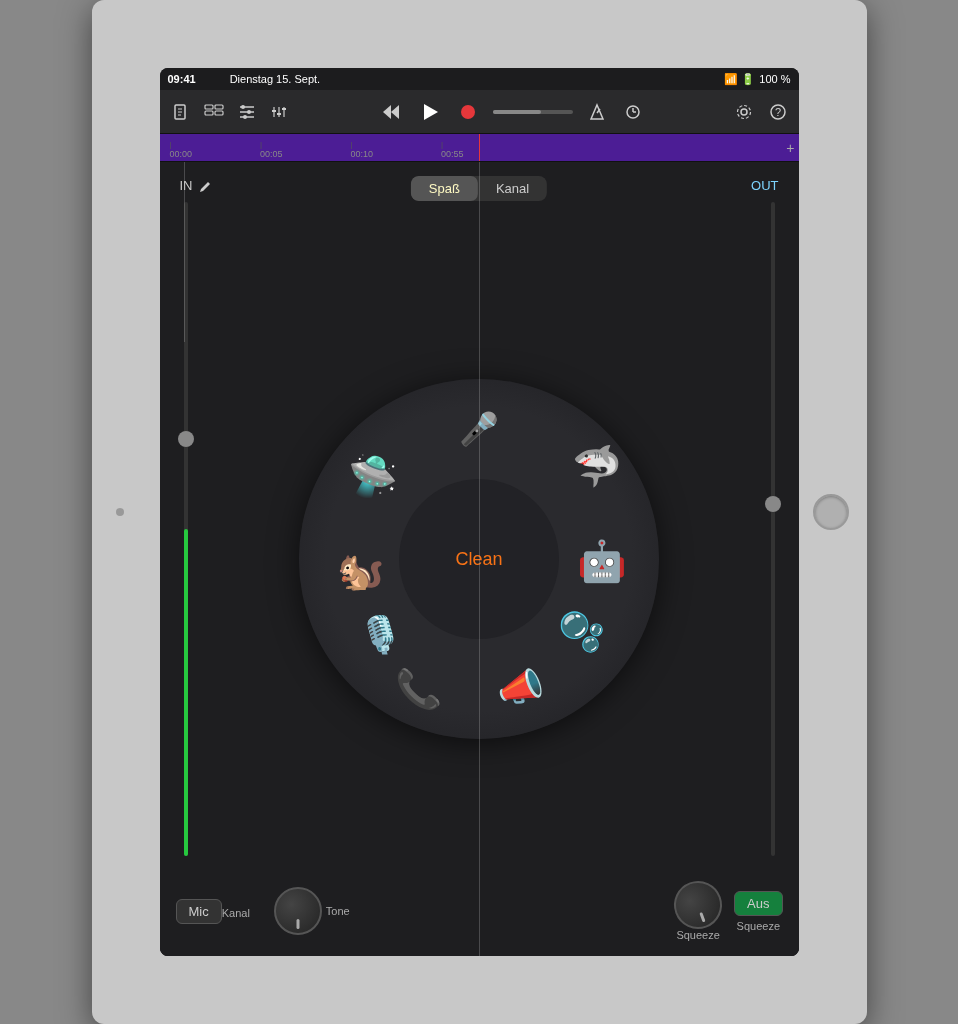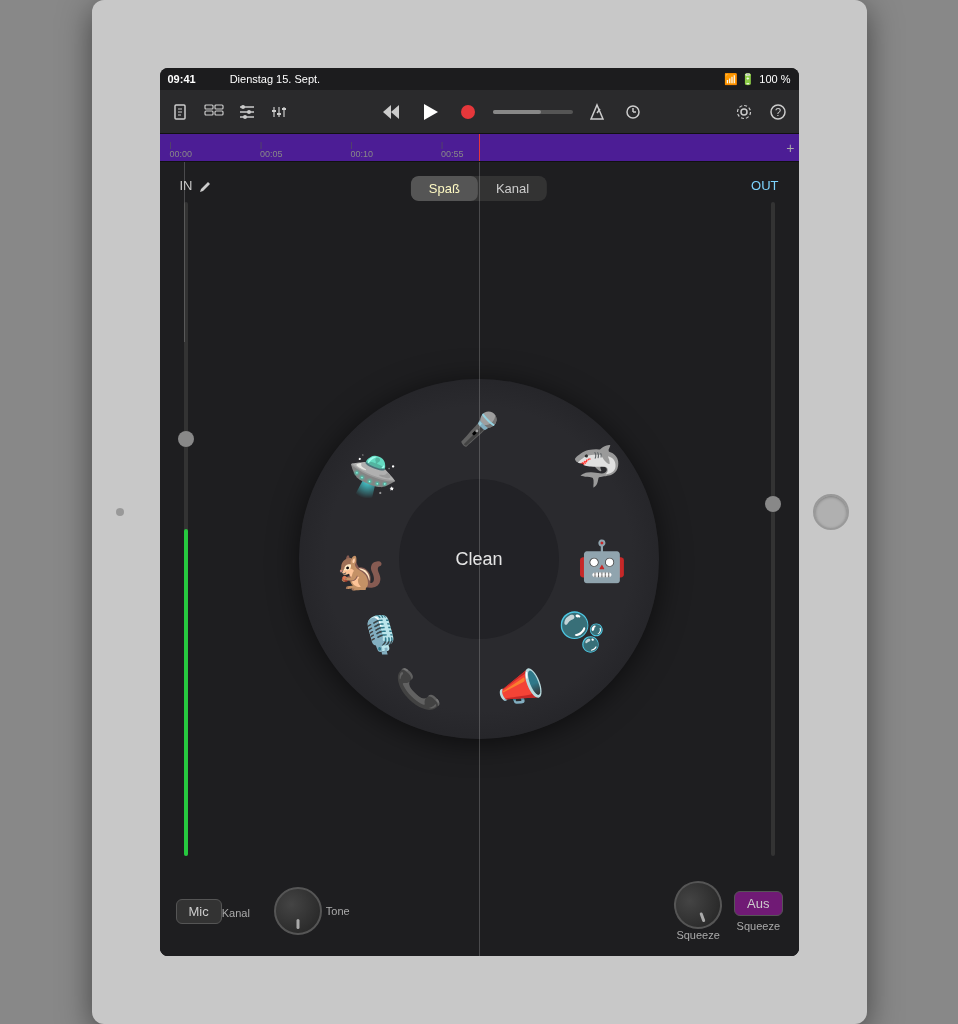--- a/index.html
+++ b/index.html
@@ -268,21 +268,21 @@
       height: 160px;
       border-radius: 50%;
       background: #222226;
       position: absolute;
       display: flex;
       align-items: center;
       justify-content: center;
       z-index: 10;
     }
     .wheel-center-label {
-      color: #e5e5e5;
+      color: #f97316;
       font-size: 18px;
       font-weight: 400;
     }
     
     .wheel-icon {
       position: absolute;
       display: flex;
       align-items: center;
       justify-content: center;
       font-size: 36px;
@@ -362,21 +362,21 @@
       align-items: center;
       justify-content: flex-end;
     }
     .monitor-group {
       display: flex;
       flex-direction: column;
       align-items: center;
       margin-left: 8px;
     }
     .monitor-btn {
-      background: #701a75;
+      background: #15803d;
       border: 1px solid #555;
       color: #ccc;
       font-size: 13px;
       padding: 4px 12px;
       border-radius: 6px;
       cursor: pointer;
     }
     .monitor-label {
       font-size: 11px;
       color: #aaa;

